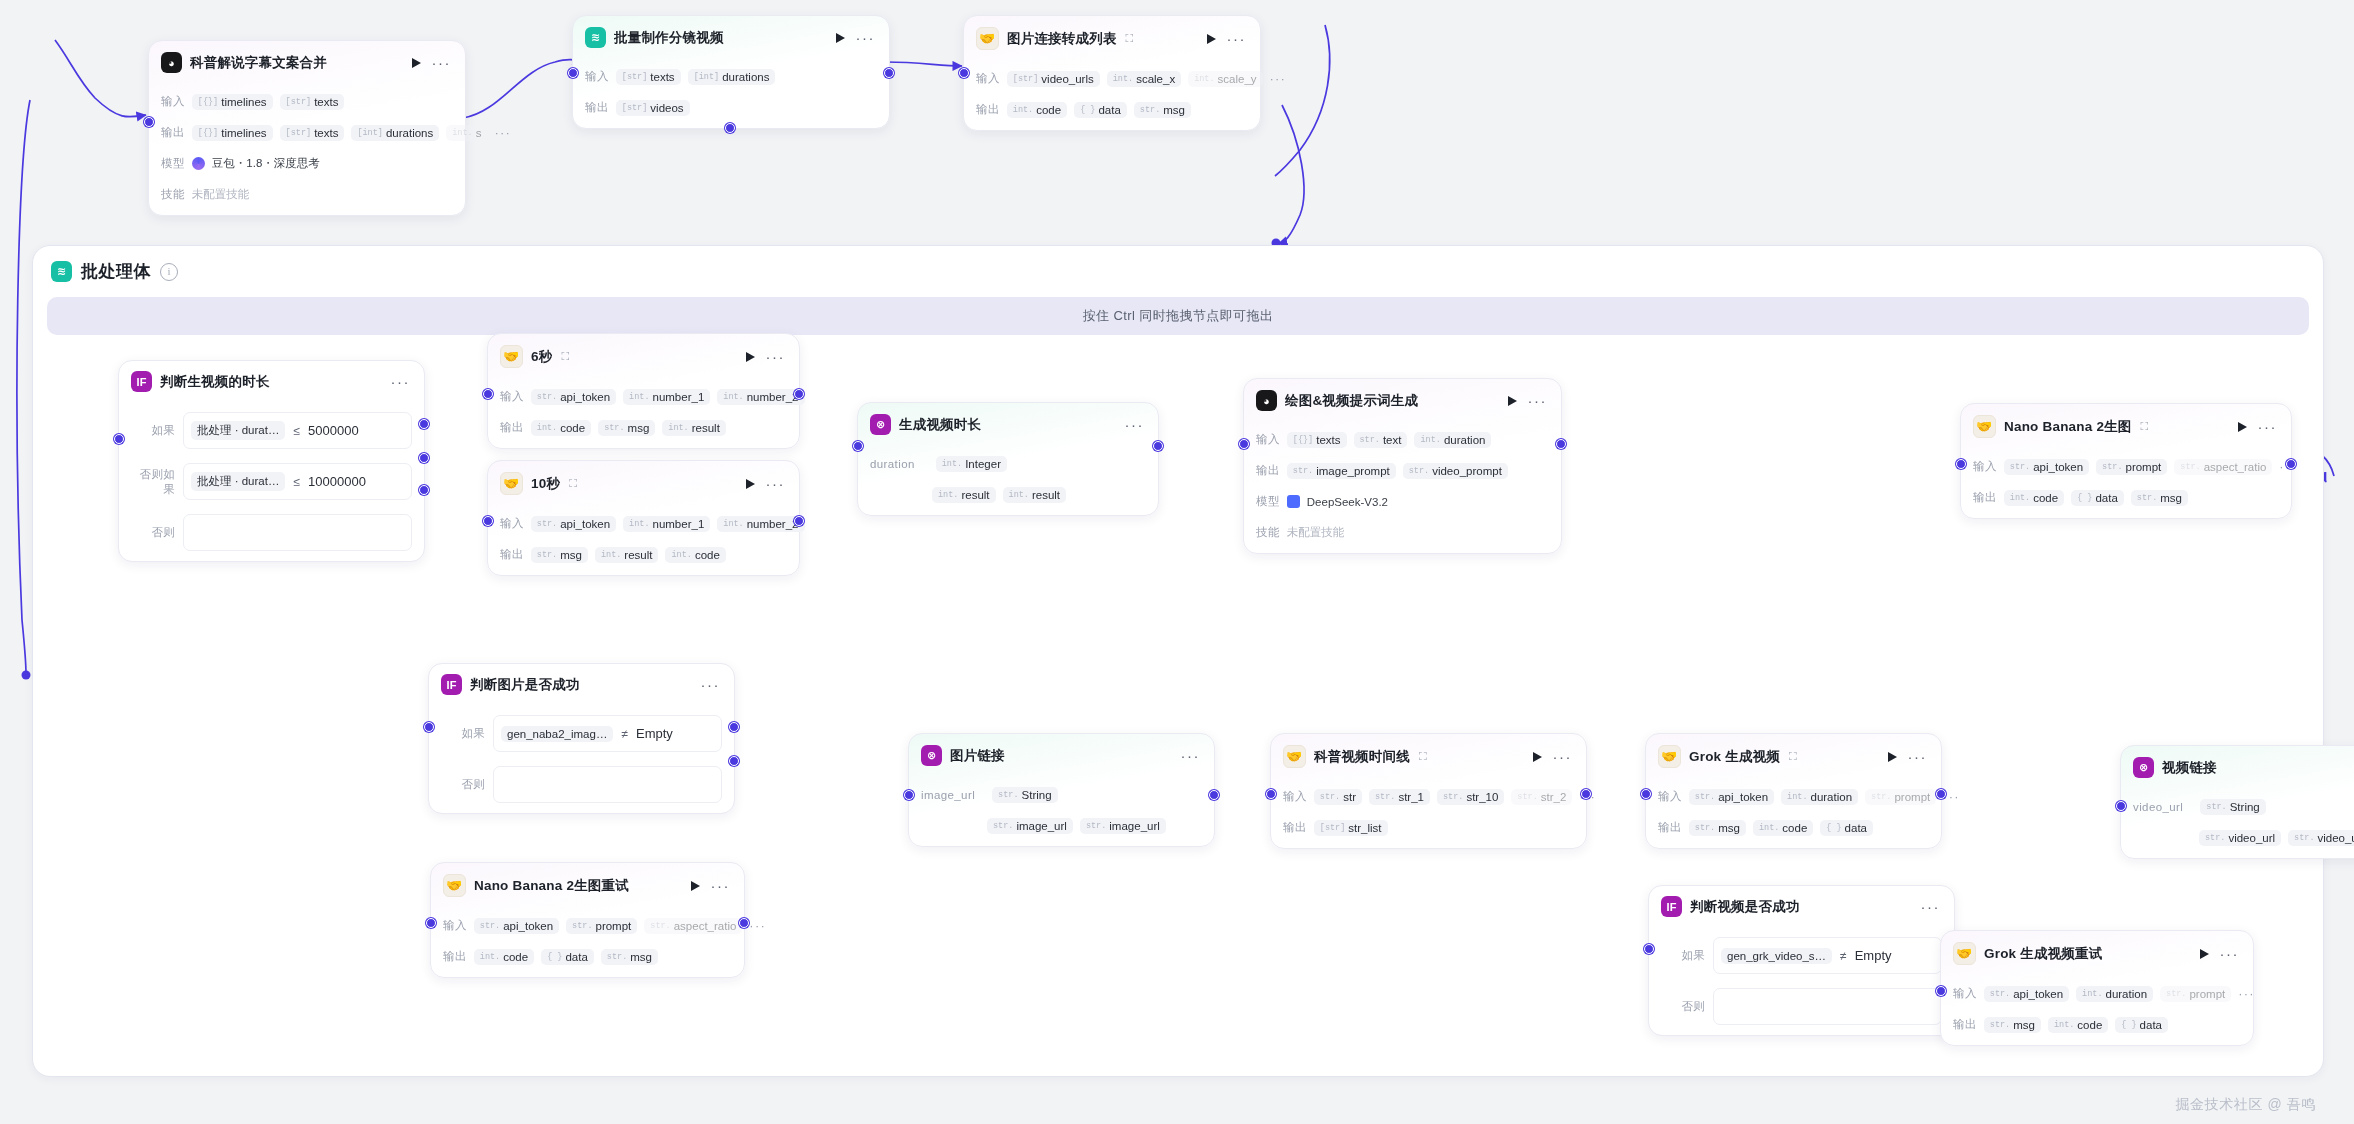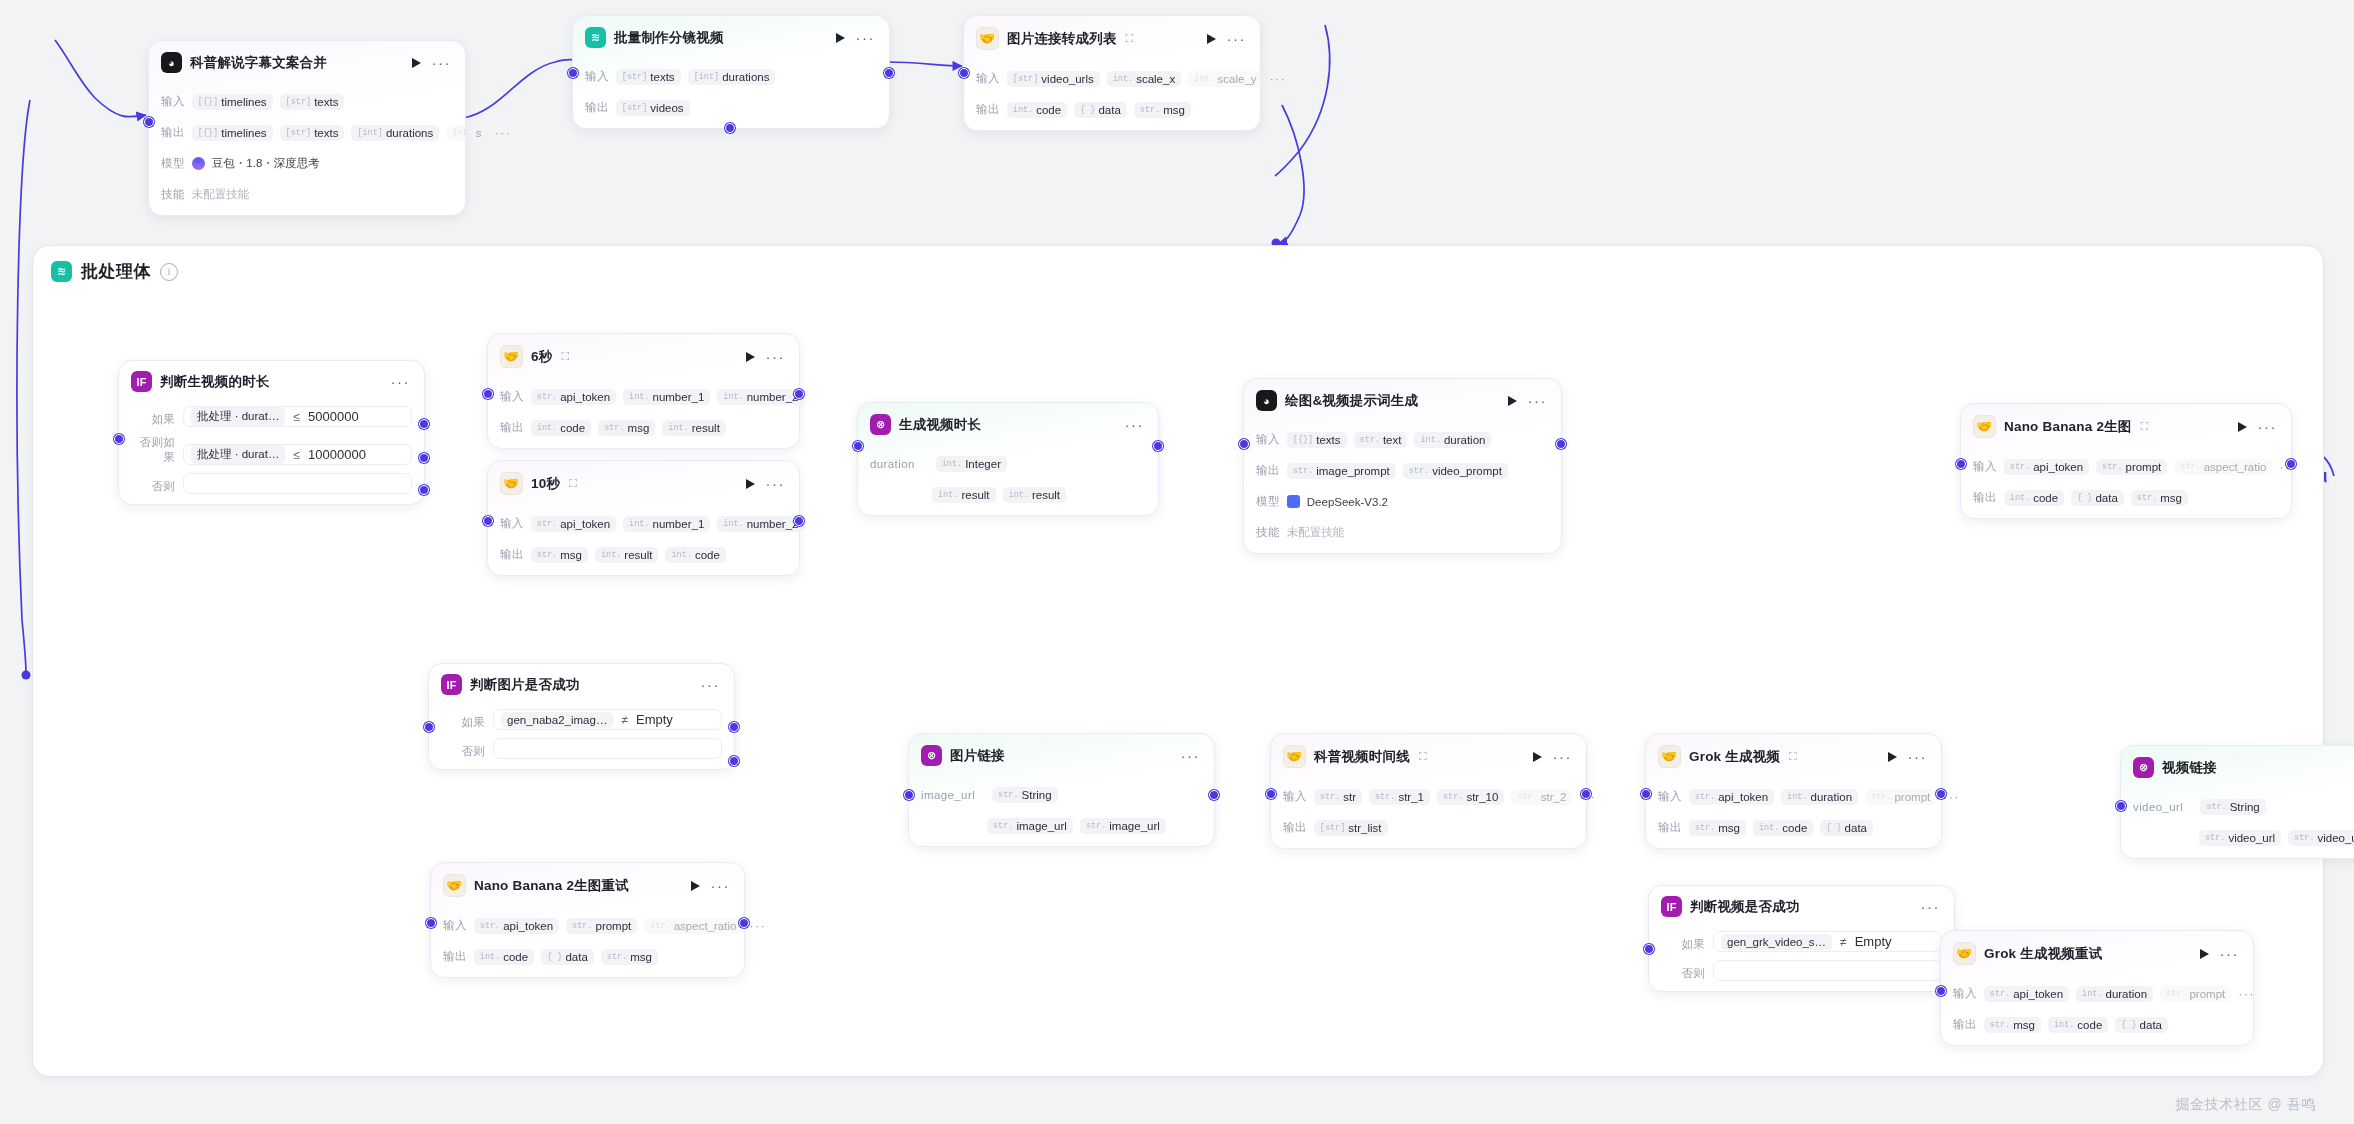--- a/index.html
+++ b/index.html
@@ -84,26 +84,26 @@
   .model-row .mtxt{font-size:11.5px;color:#3b4049;}
   .skill-row .stxt{font-size:11.5px;color:#b0b5c0;}
   .mlogo{width:13px;height:13px;border-radius:50%;
     background:conic-gradient(#5b5bf5,#9b6bf0,#5b5bf5);flex:0 0 auto;}
   .mlogo.ds{border-radius:3px;background:#4d6bfe;}
 
   
   .if-node{background:#fff;}
   .if-node .nhead{padding:10px 12px 4px 12px;}
   .ifbody{padding:2px 12px 10px 12px;}
-  .ifrow{display:flex;align-items:flex-end;gap:8px;margin-top:8px;}
+  .ifrow{display:flex;align-items:center;gap:8px;margin-top:14px;}
   .iflab{font-size:11.5px;color:#9aa0ad;width:44px;text-align:right;flex:0 0 auto;letter-spacing:.3px;}
   .ifctl{
     flex:1;display:flex;align-items:center;gap:8px;
     border:1px solid #eceef4;border-radius:7px;background:#fff;
-    padding:0 7px;min-height:19px;
+    padding:8px 7px;min-height:19px;
   }
   .ifvar{
     background:#f2f3f7;border-radius:5px;padding:2px 6px;
     font-size:11.5px;color:#2b2f38;white-space:nowrap;
     max-width:108px;overflow:hidden;text-overflow:ellipsis;
   }
   .ifop{font-size:12px;color:#5c6170;}
   .ifval{font-size:13px;color:#2b2f38;}
   .ifempty{height:19px;}
 
@@ -301,20 +301,23 @@
     </div>
     <div class="port l" style="top:52px;"></div>
   </div>
 
   <div class="group-box" style="left:32px;top:245px;width:2290px;height:830px;">
     <div class="group-head">
       <div class="nicon ic-stack">≋</div>
       <div class="group-title">批处理体</div>
       <div class="info-ic">i</div>
     </div>
+    <div class="group-strip">
+      <span class="group-hint">按住 Ctrl 同时拖拽节点即可拖出</span>
+    </div>
   </div>
 
   <div class="node if-node" style="left:118px;top:360px;width:305px;">
     <div class="nhead">
       <div class="nicon ic-teal">IF</div>
       <div class="ntitle">判断生视频的时长</div>
       <div class="nhead-sp">
           <div class="dots">···</div>
         </div>
     </div>

